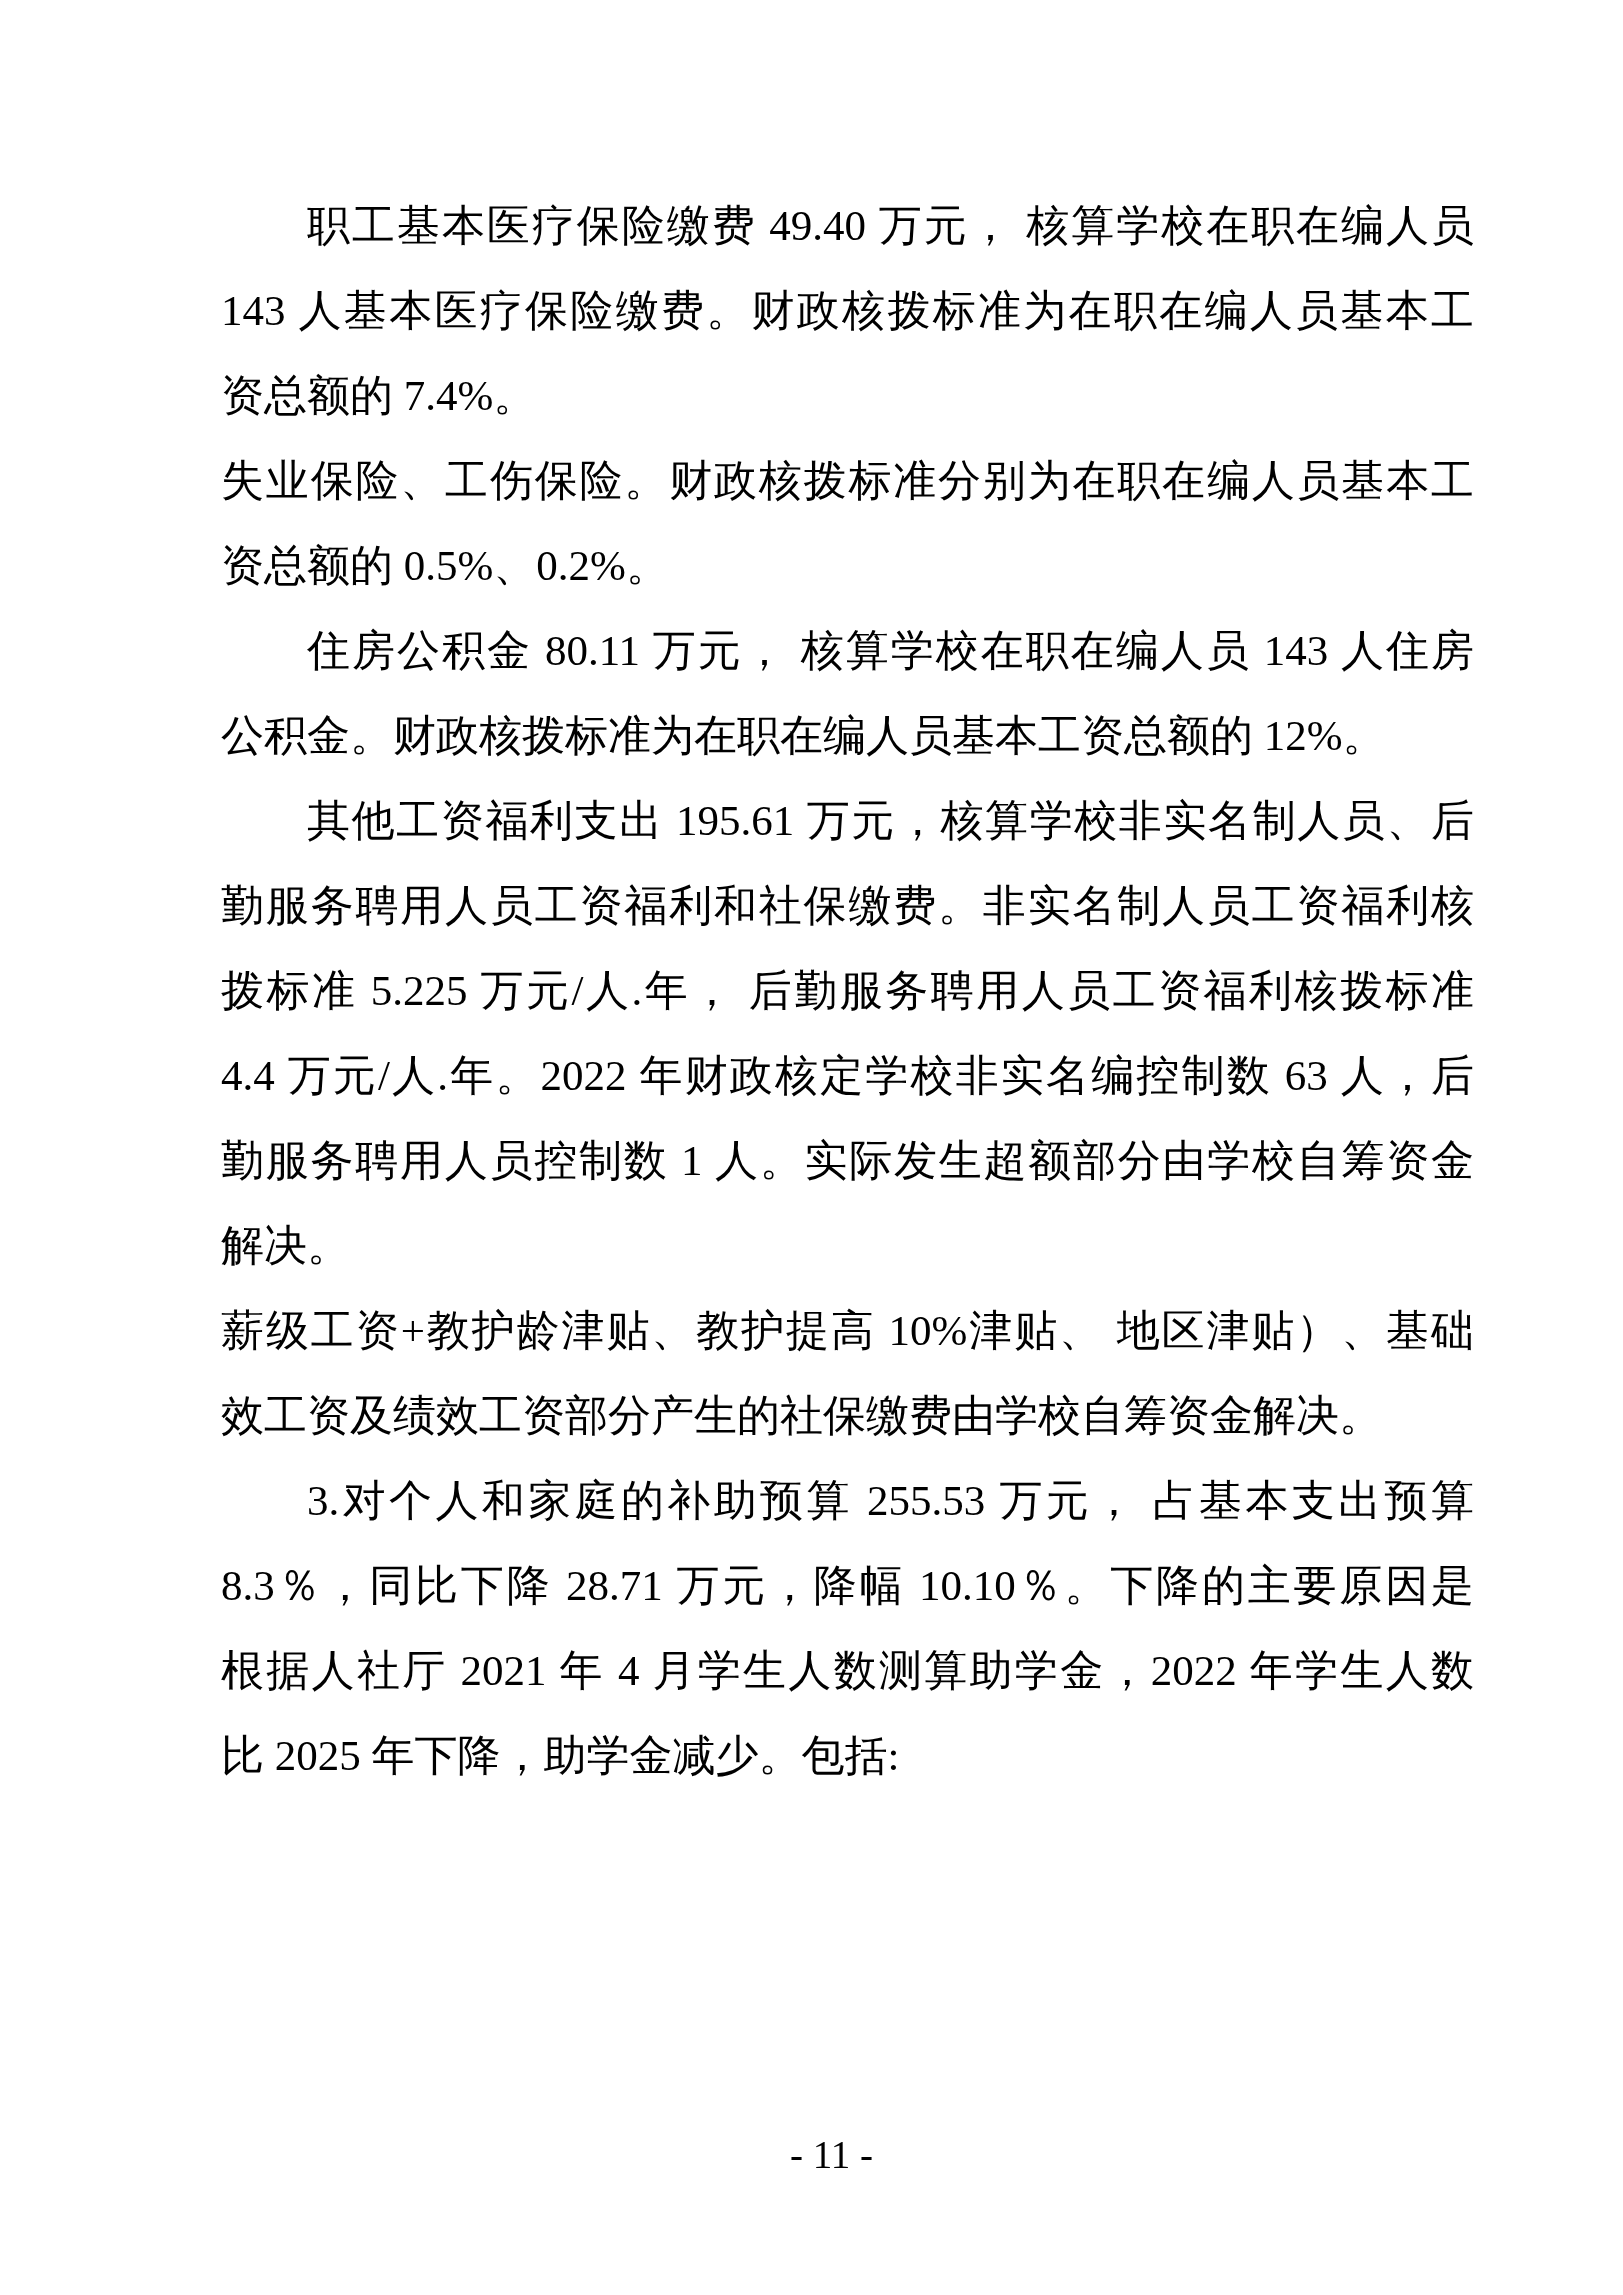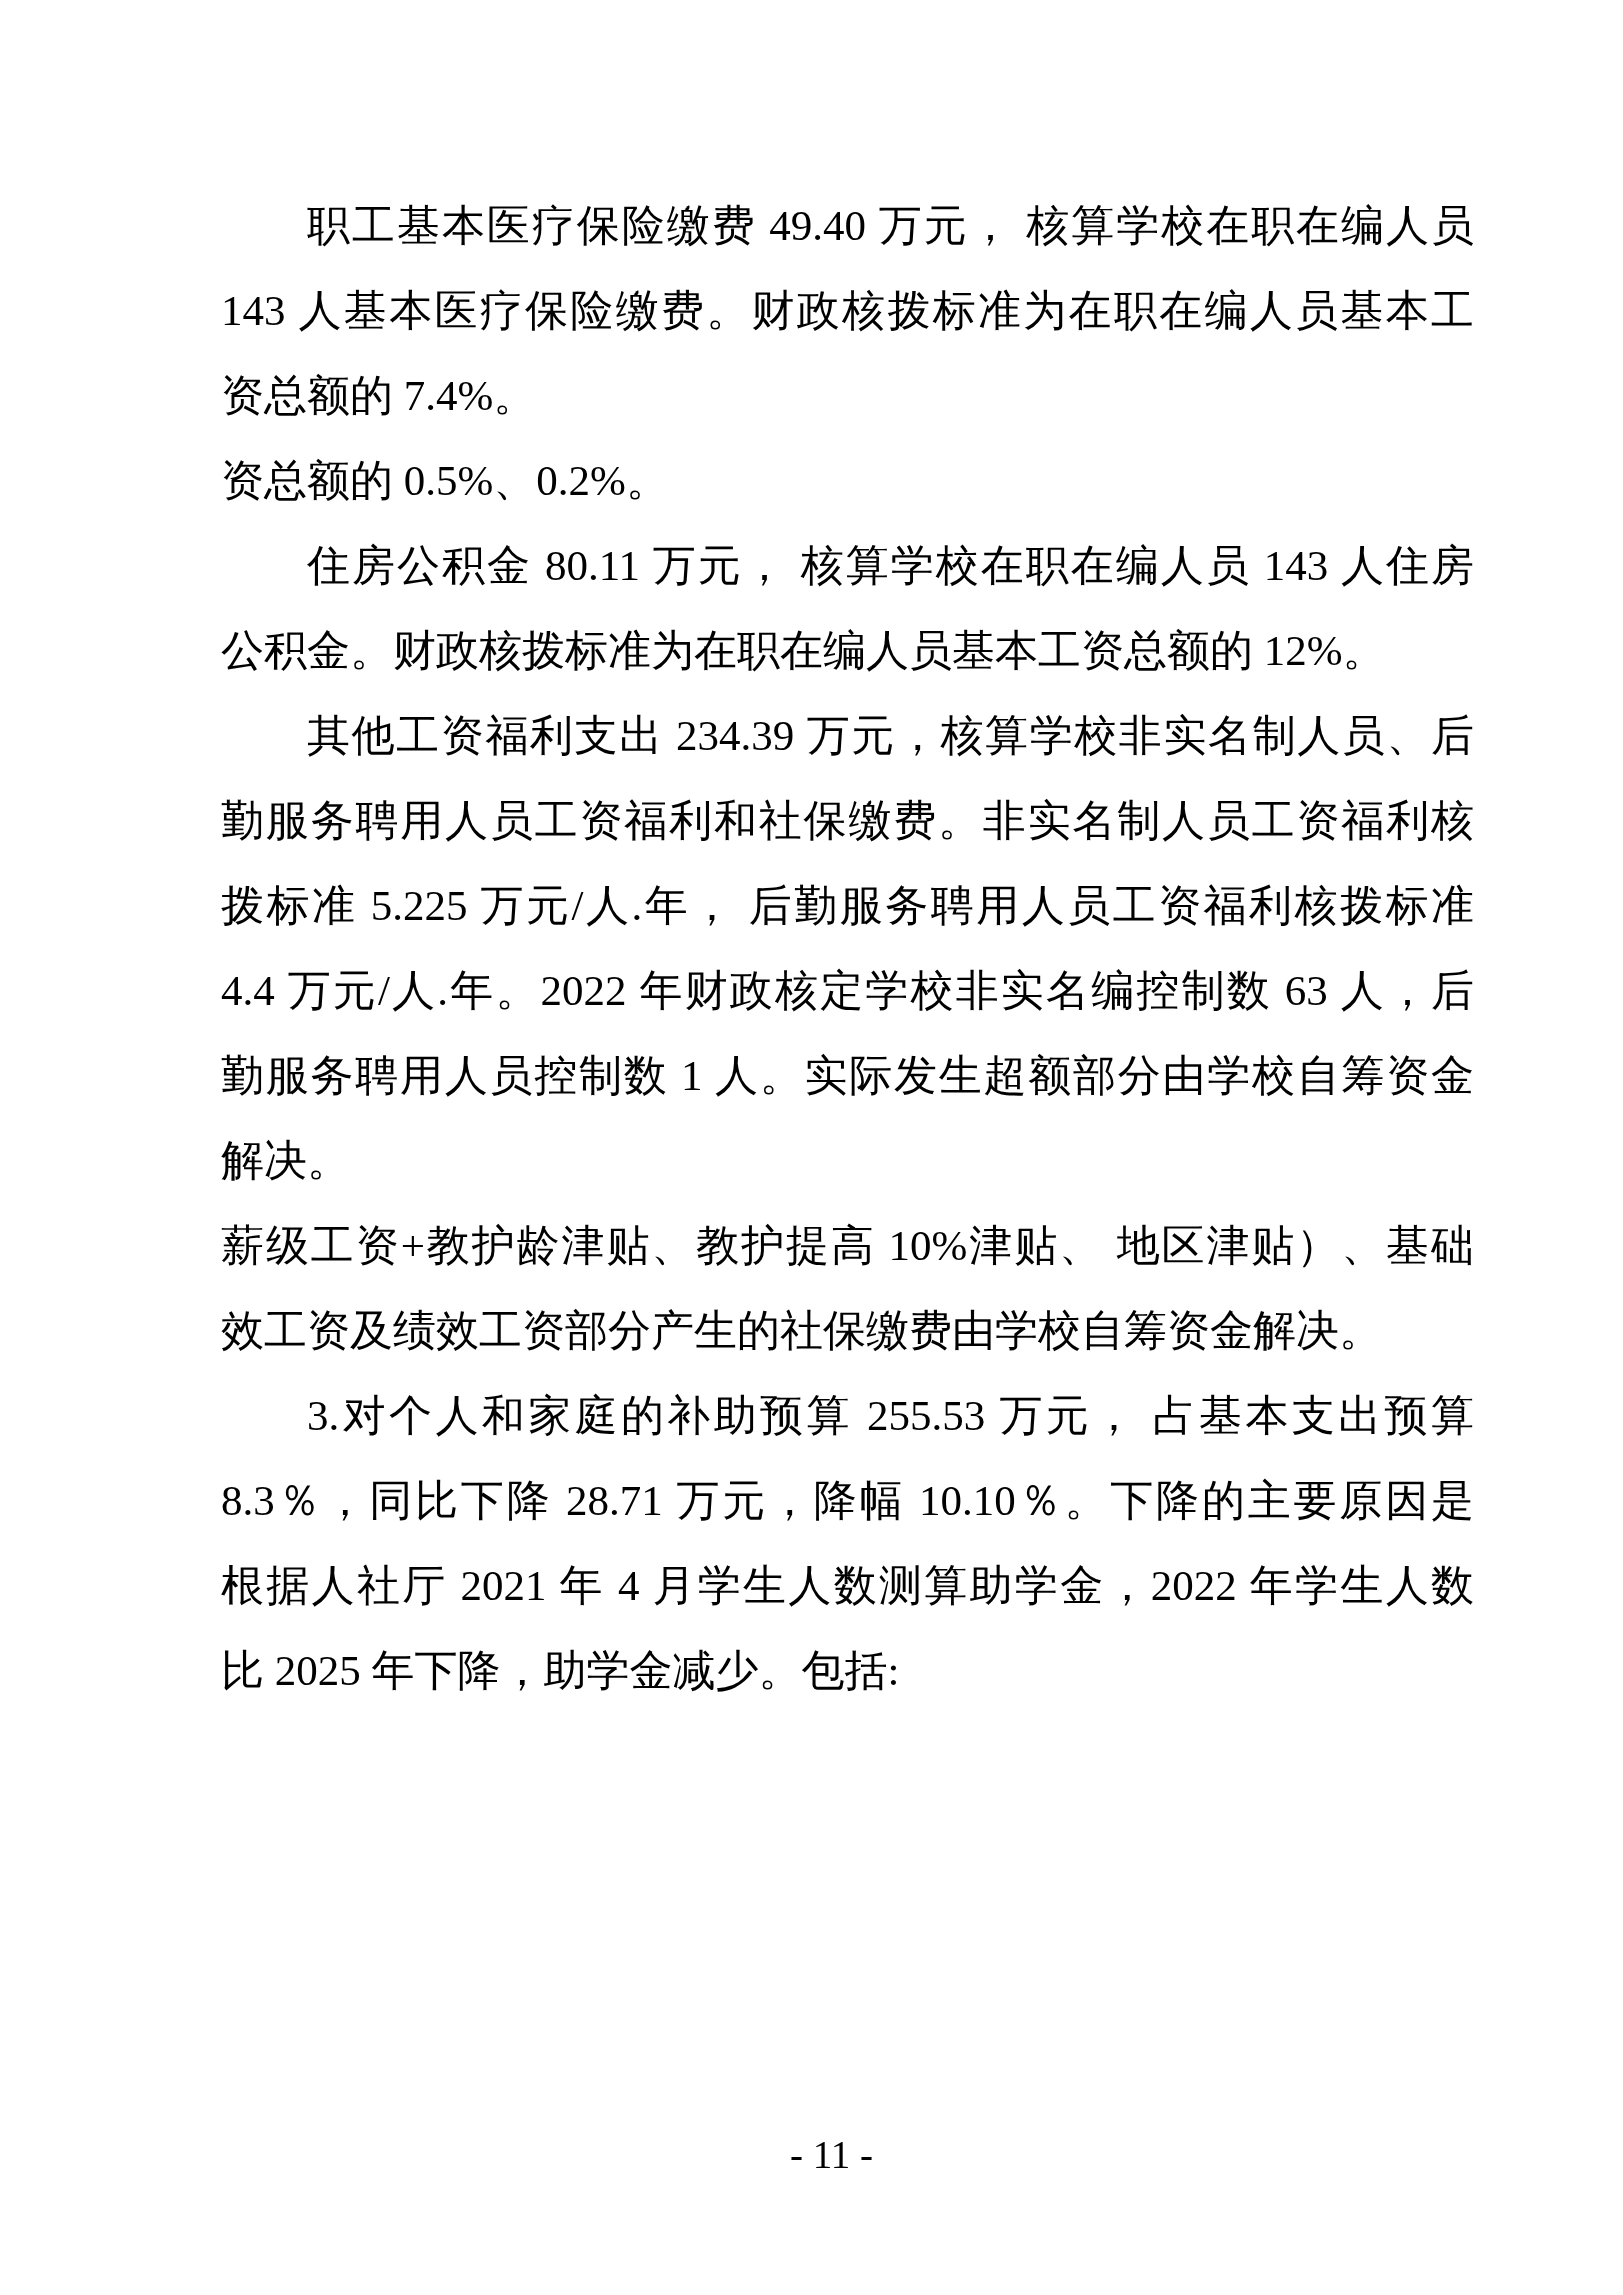--- a/index.html
+++ b/index.html
@@ -49,24 +49,25 @@
   }
 </style>
 </head>
 <body>
 
 <div class="page">
   <div class="text-block">
     <div class="line indent fill">职工基本医疗保险缴费 49.40 万元， 核算学校在职在编人员</div>
     <div class="line fill">143 人基本医疗保险缴费。财政核拨标准为在职在编人员基本工</div>
     <div class="line">资总额的 7.4%。</div>
+    <div class="line fill">失业保险、工伤保险。财政核拨标准分别为在职在编人员基本工</div>
     <div class="line">资总额的 0.5%、0.2%。</div>
     <div class="line indent fill">住房公积金 80.11 万元， 核算学校在职在编人员 143 人住房</div>
     <div class="line">公积金。财政核拨标准为在职在编人员基本工资总额的 12%。</div>
-    <div class="line indent fill">其他工资福利支出 234.39 万元，核算学校非实名制人员、后</div>
+    <div class="line indent fill">其他工资福利支出 195.61 万元，核算学校非实名制人员、后</div>
     <div class="line fill">勤服务聘用人员工资福利和社保缴费。非实名制人员工资福利核</div>
     <div class="line fill">拨标准 5.225 万元/人.年， 后勤服务聘用人员工资福利核拨标准</div>
     <div class="line fill">4.4 万元/人.年。2022 年财政核定学校非实名编控制数 63 人，后</div>
     <div class="line fill">勤服务聘用人员控制数 1 人。实际发生超额部分由学校自筹资金</div>
     <div class="line">解决。</div>
     <div class="line fill">薪级工资+教护龄津贴、教护提高 10%津贴、 地区津贴）、基础</div>
     <div class="line">效工资及绩效工资部分产生的社保缴费由学校自筹资金解决。</div>
     <div class="line indent fill">3.对个人和家庭的补助预算 255.53 万元， 占基本支出预算</div>
     <div class="line fill">8.3％，同比下降 28.71 万元，降幅 10.10％。下降的主要原因是</div>
     <div class="line fill">根据人社厅 2021 年 4 月学生人数测算助学金，2022 年学生人数</div>

